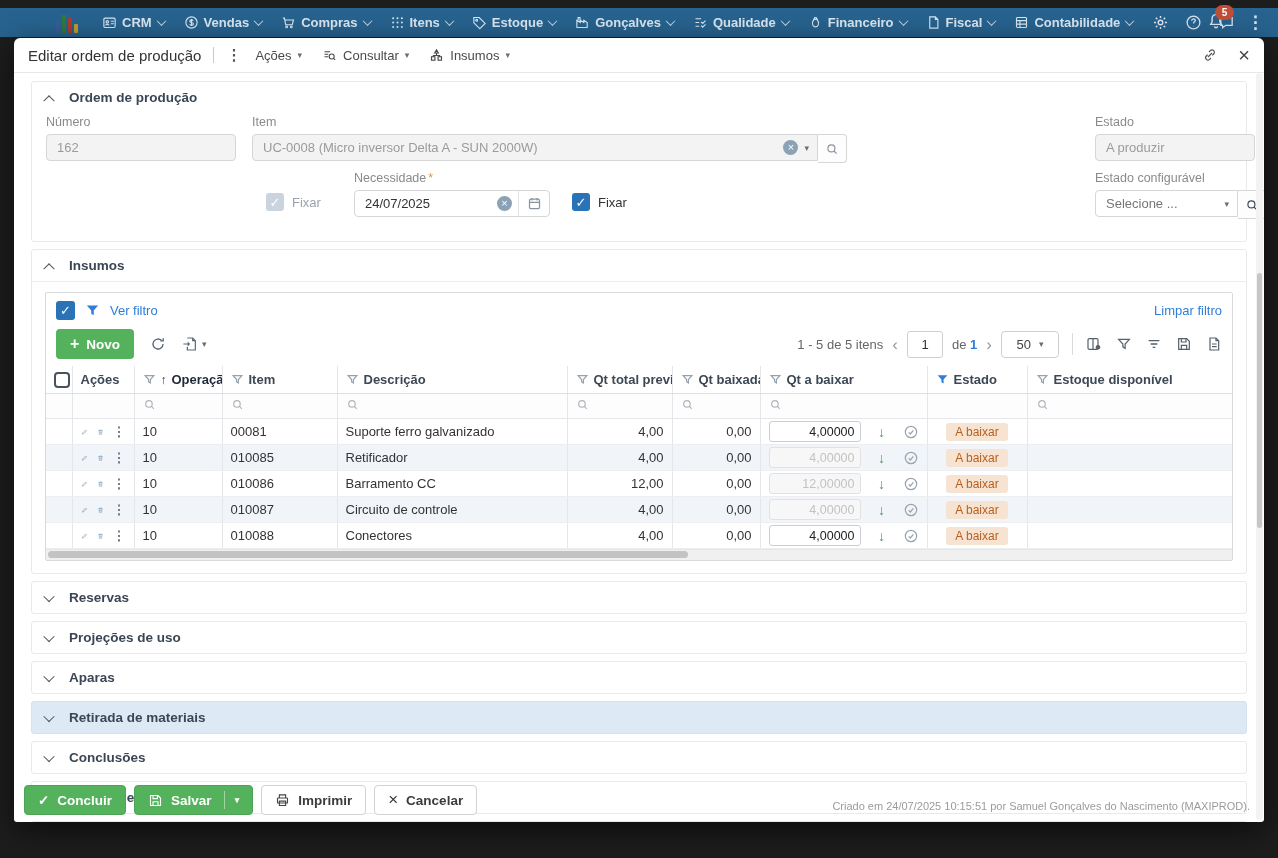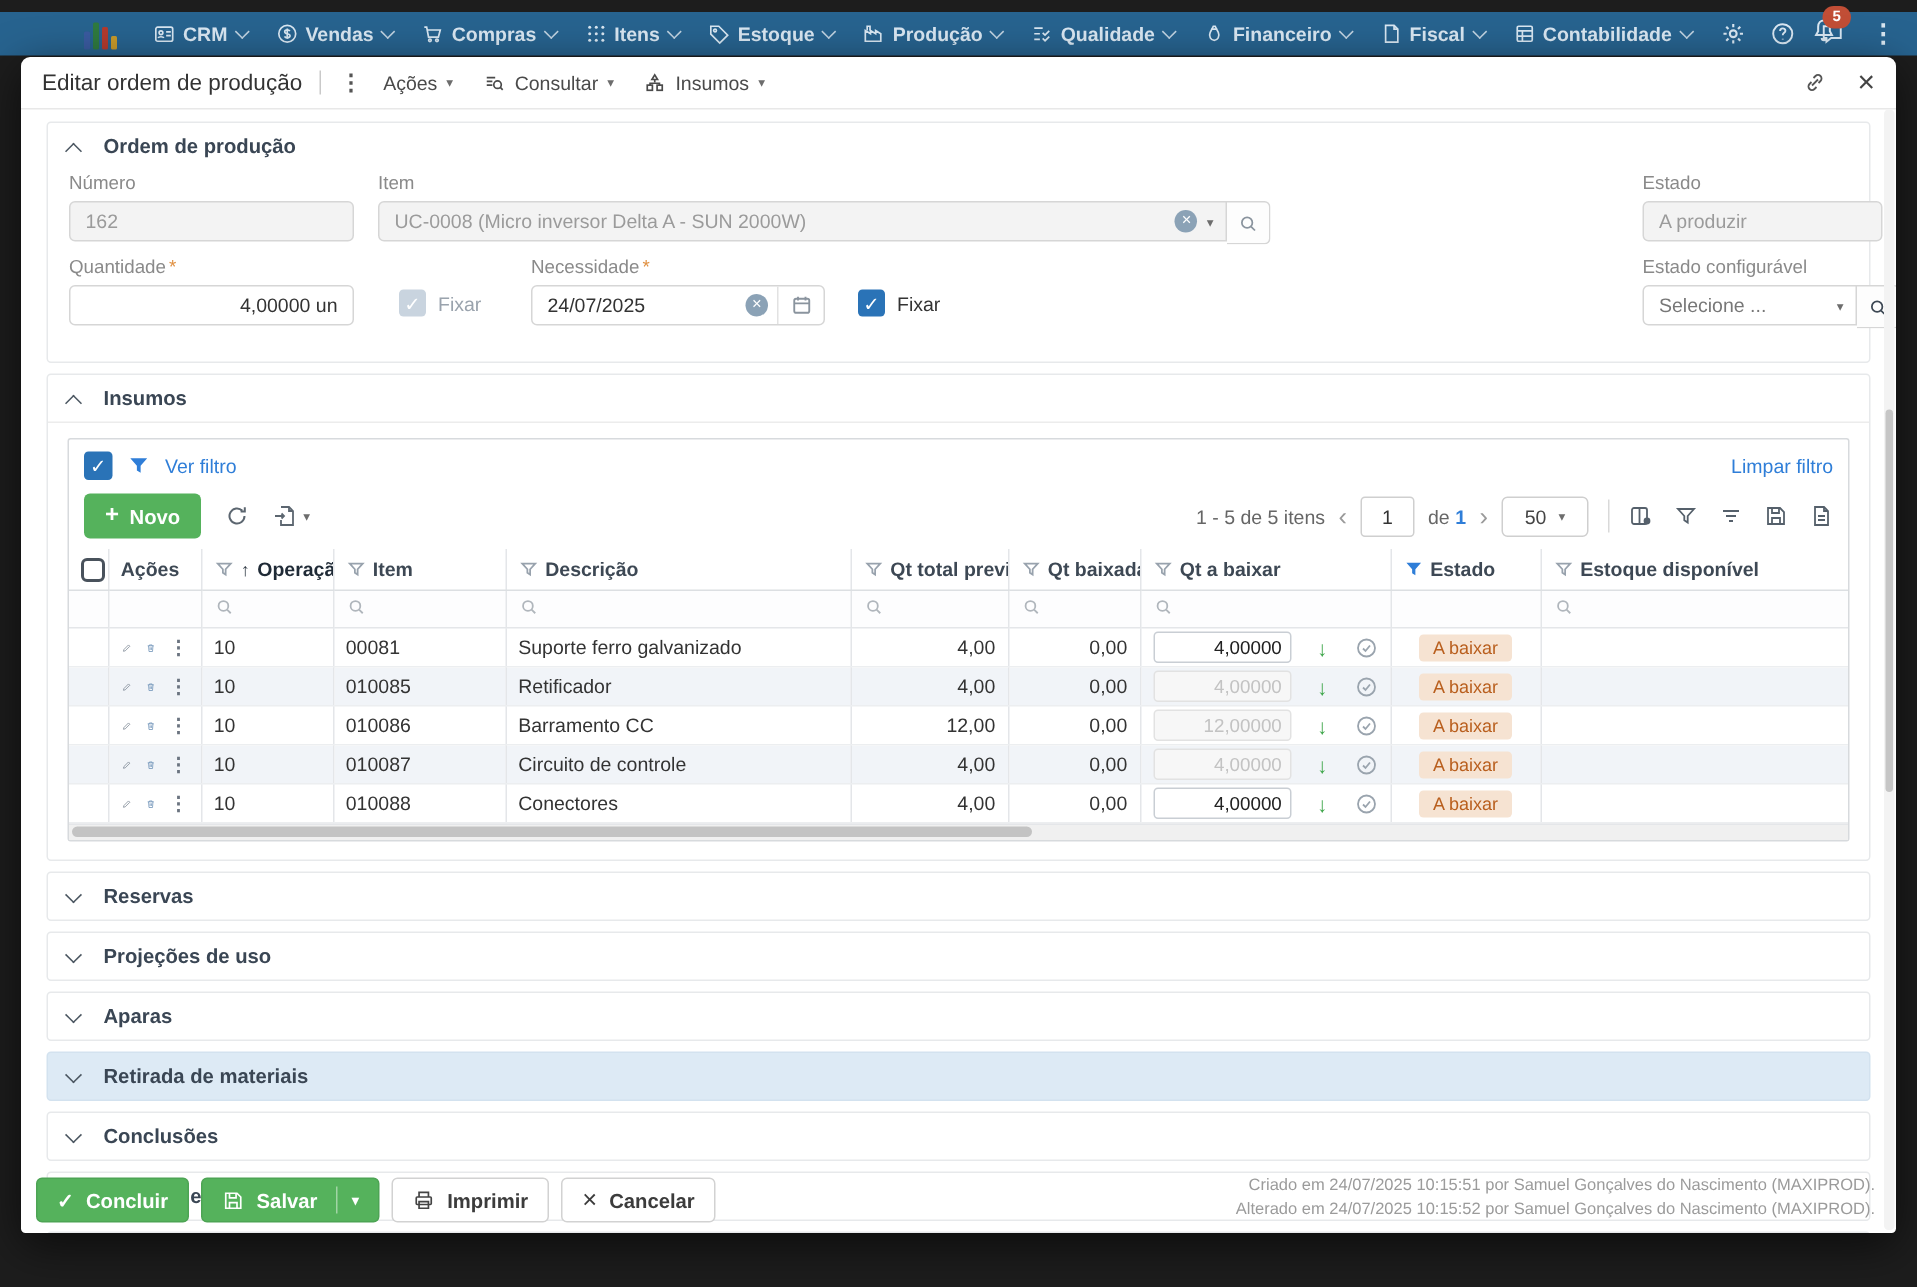--- a/index.html
+++ b/index.html
@@ -199,21 +199,21 @@
           <circle cx="7.5" cy="8.5" r="1.5"></circle>
         </svg>
       <span>Estoque</span>
         <span class="caret"></span>
     </div>
     <div class="menu-item">
       <svg viewBox="0 0 24 24" fill="none" stroke="currentColor" stroke-width="1.8">
           <path d="M3 20V8.5l5.5 3.5V8.5l5.5 3.5V8.5l5.5 3.5V20H3z"></path>
           <path d="M5 8.5V4h3v4.5"></path>
         </svg>
-      <span>Produção</span>
+      <span>Gonçalves</span>
         <span class="caret"></span>
     </div>
     <div class="menu-item">
       <svg viewBox="0 0 24 24" fill="none" stroke="currentColor" stroke-width="1.8">
           <path d="M4 6h9M4 12h6M4 18h6M13 11l2.5 2.5L20 9M13 17l2.5 2.5L20 15"></path>
         </svg>
       <span>Qualidade</span>
         <span class="caret"></span>
     </div>
     <div class="menu-item">
@@ -346,26 +346,20 @@
             </div>
           </div>
 
           <div class="fg" style="left:1063px;top:2px;width:160px">
             <div class="flabel"><span>Estado</span></div>
             <div class="box dis">
                 <span class="val">A produzir</span>
               </div>
           </div>
 
-          <div class="fg" style="left:14px;top:58px;width:190px">
-            <div class="flabel"><span>Quantidade</span><span class="req">*</span></div>
-            <div class="box">
-              <input class="right" value="4,00000 un" style="">
-            </div>
-          </div>
 
           <div class="fg cb-row" style="left:234px;top:80px">
             <span class="cb dis">
                 <span>✓</span>
               </span>
             <span class="cb-label dim">Fixar</span>
           </div>
 
           <div class="fg" style="left:322px;top:58px;width:196px">
             <div class="flabel"><span>Necessidade</span><span class="req">*</span></div>
@@ -824,21 +818,20 @@
             </svg>
           <span>Imprimir</span>
         </button>
         <button class="btn white">
           <span style="font-size:17px;font-weight:normal">×</span>
           <span>Cancelar</span>
         </button>
       </div>
       <div class="stamp">
         <div>Criado em 24/07/2025 10:15:51 por Samuel Gonçalves do Nascimento (MAXIPROD).</div>
-        <div>Alterado em 24/07/2025 10:15:52 por Samuel Gonçalves do Nascimento (MAXIPROD).</div>
       </div>
     </div>
 
     <div class="vscroll">
         <div class="thumb"></div>
       </div>
   </div>
 
 
 </div>

